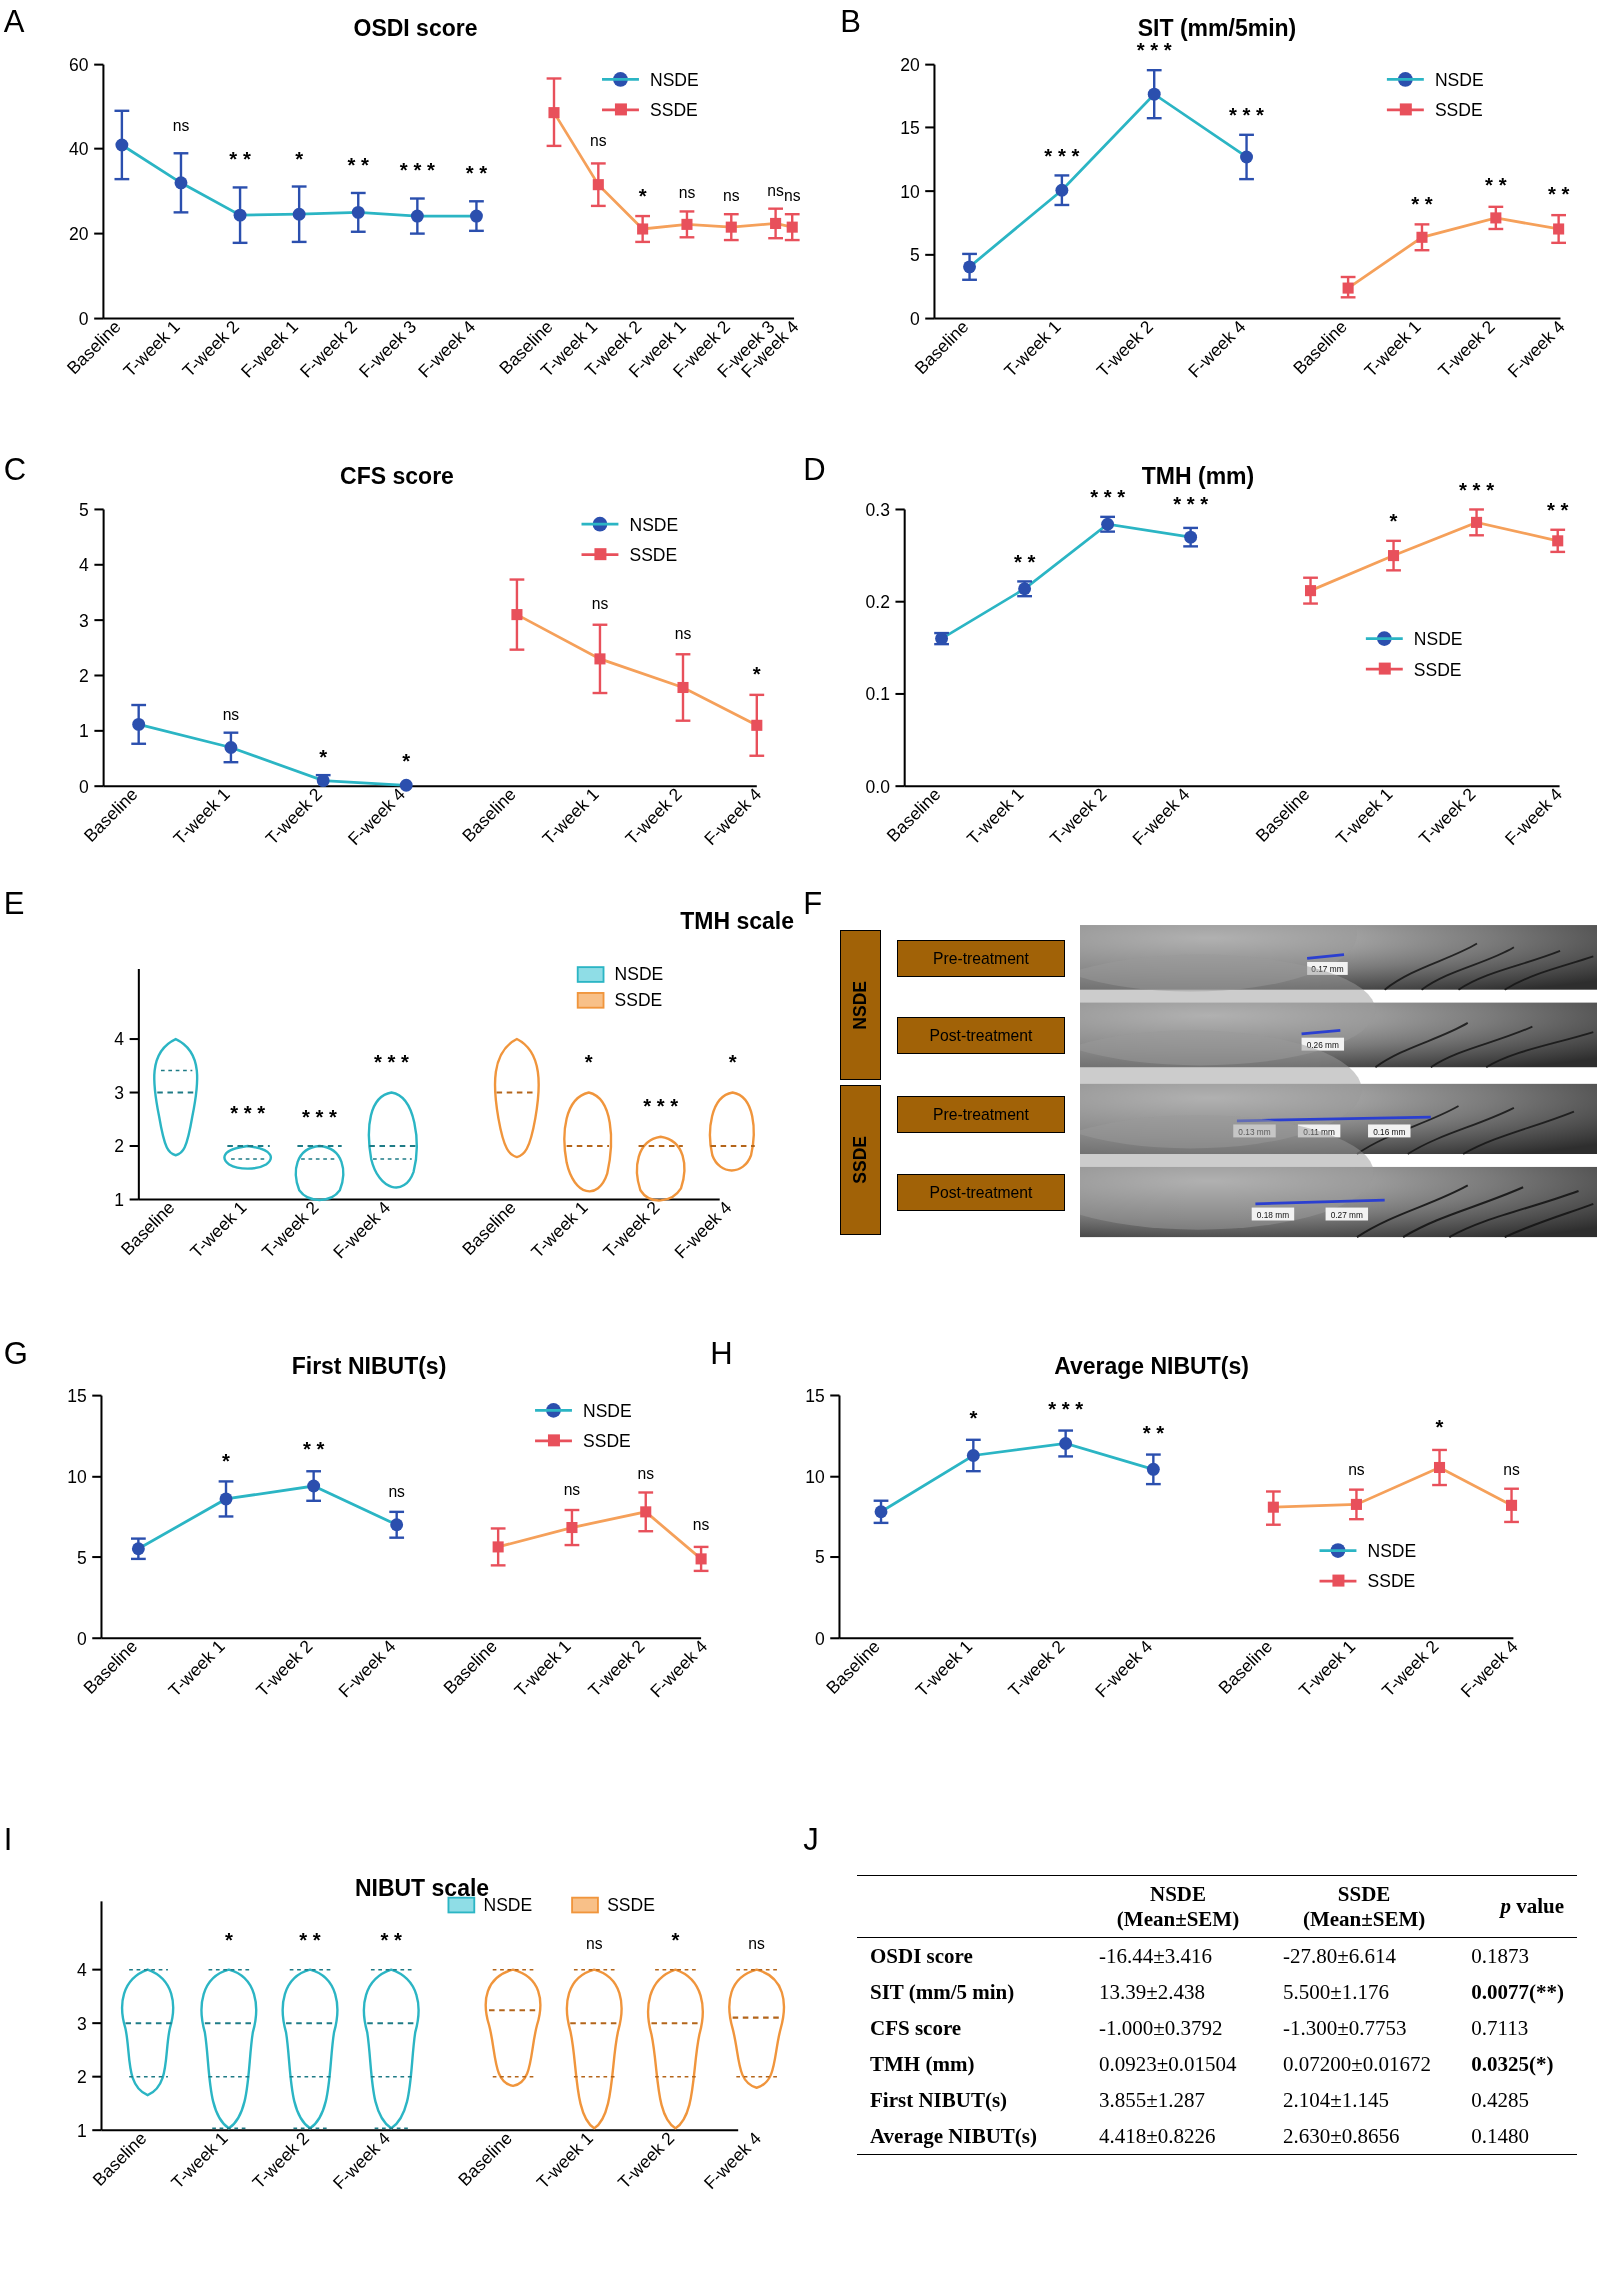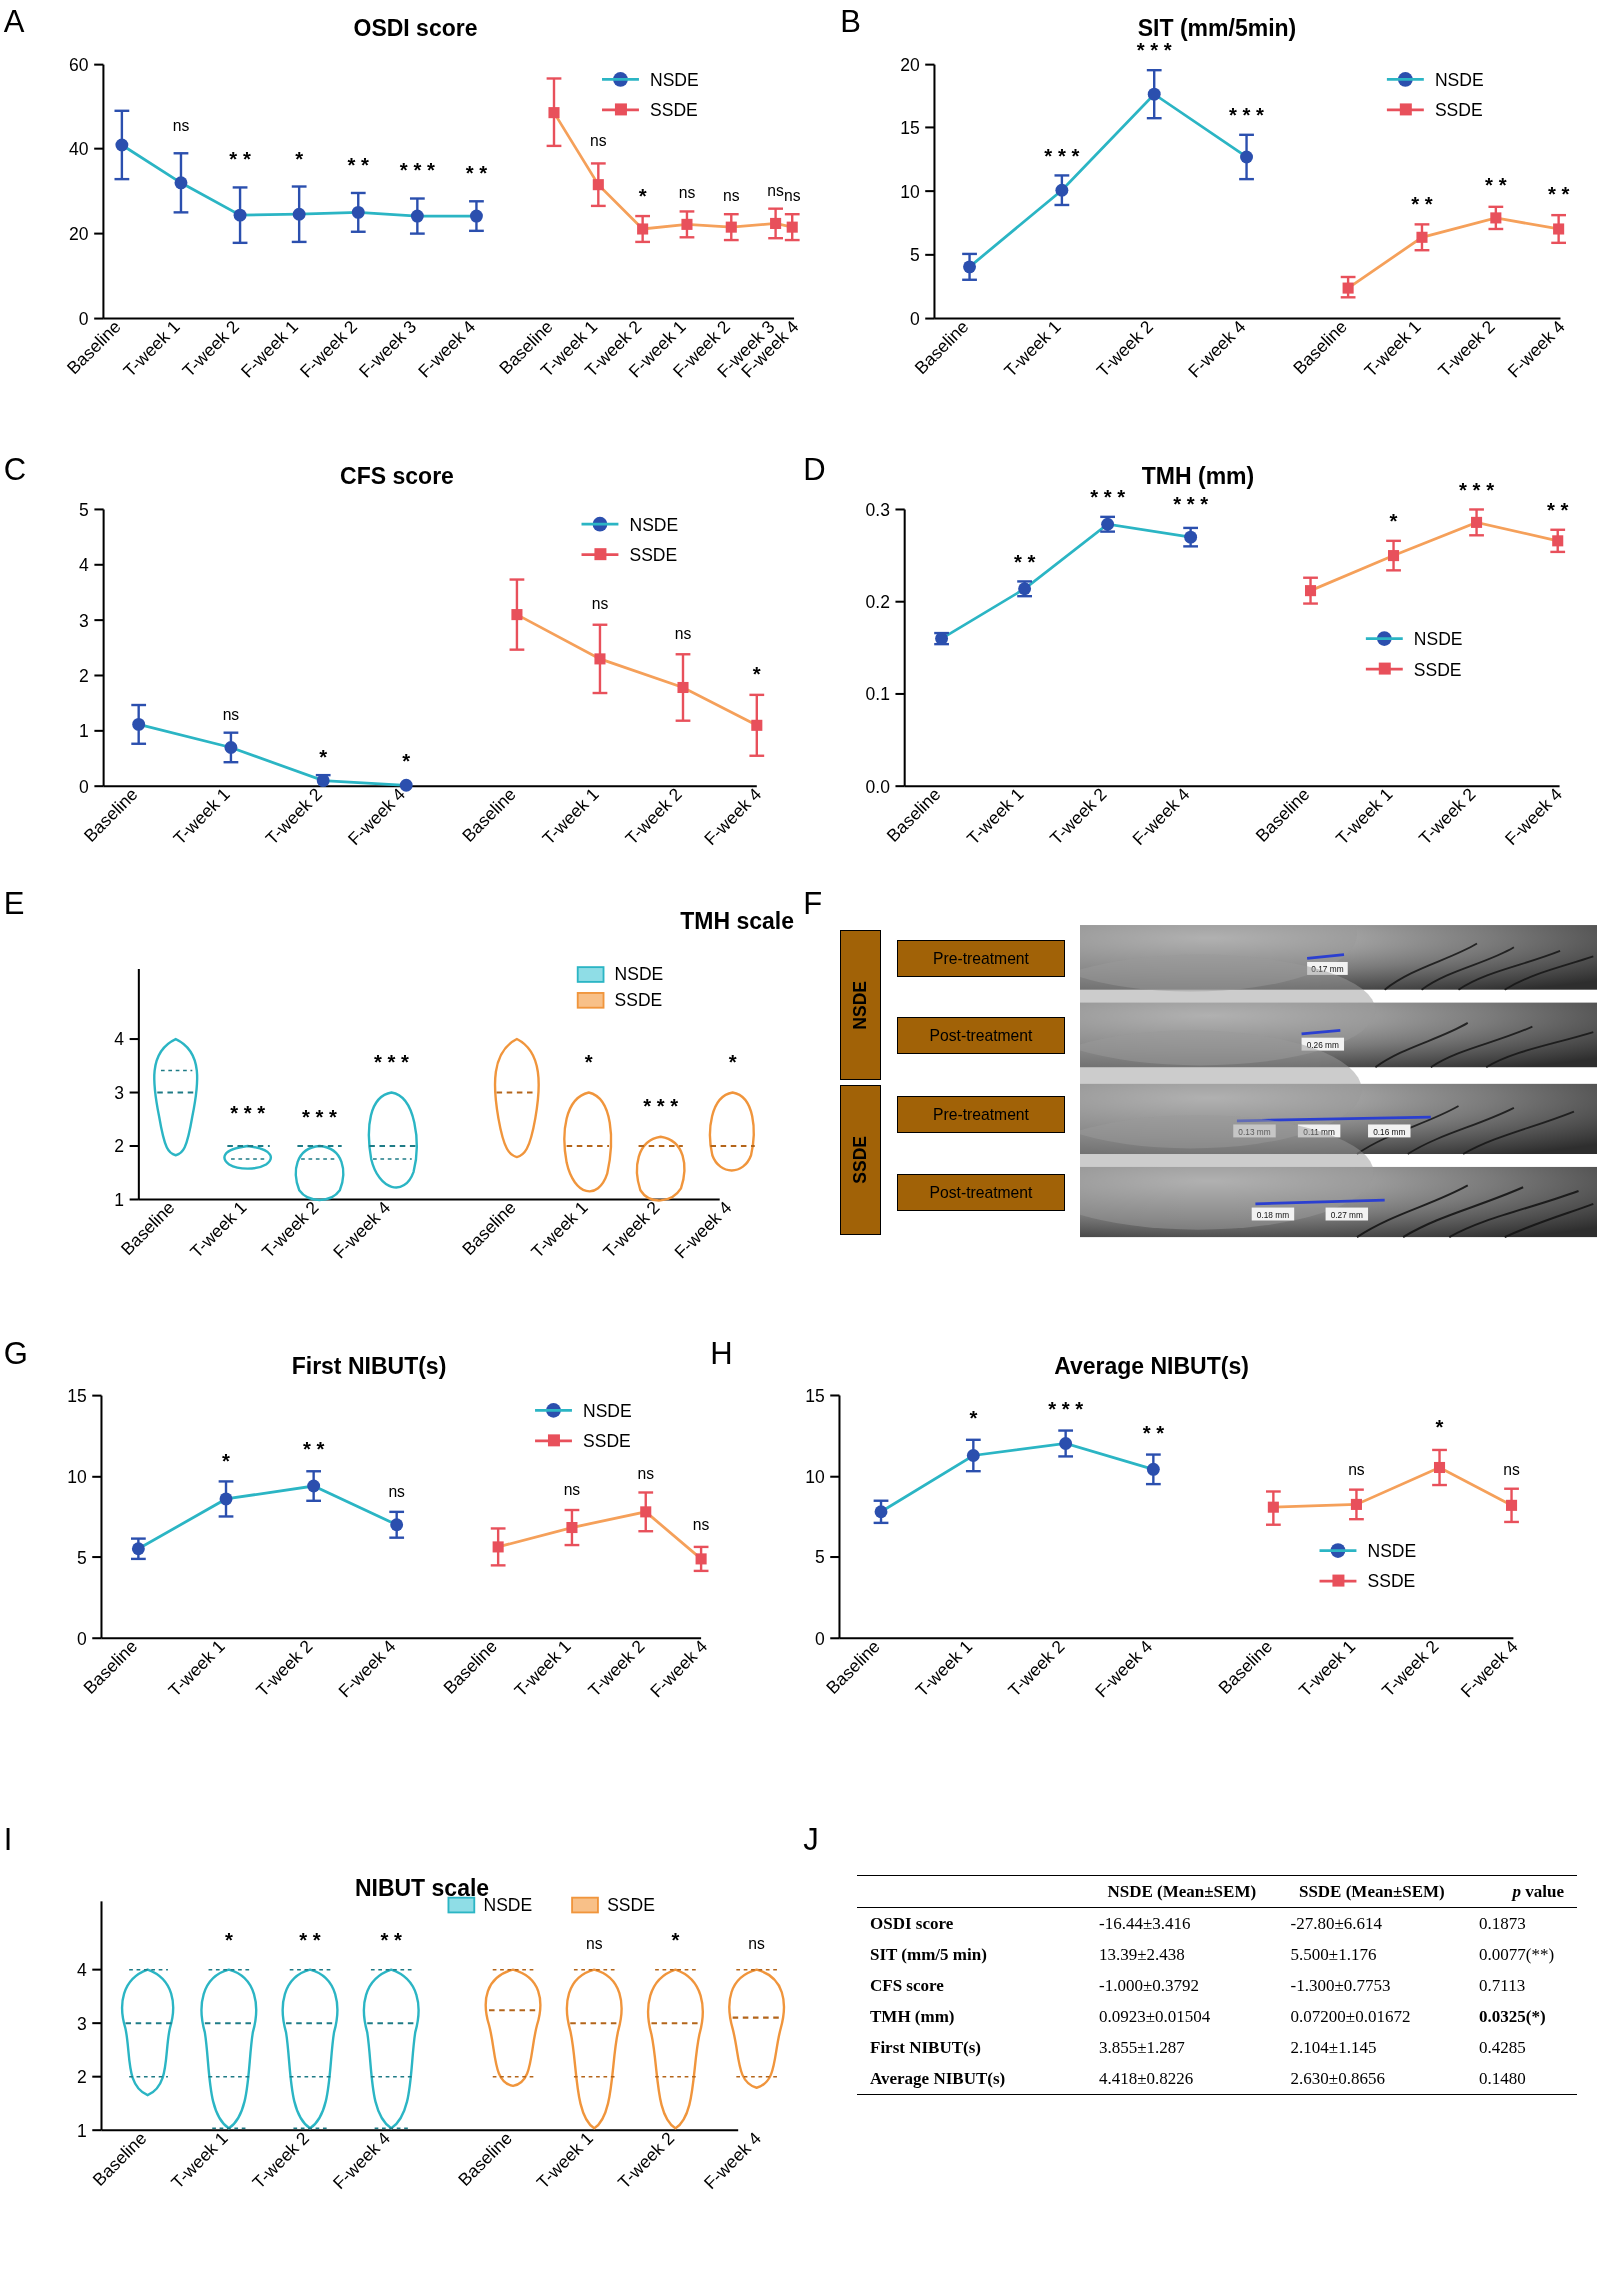--- a/index.html
+++ b/index.html
@@ -8,21 +8,21 @@
   .plabel{position:absolute;font-size:31px;font-weight:400;font-family:"Liberation Sans",sans-serif;}
   .ptitle{position:absolute;font-size:23px;font-weight:bold;text-align:center;width:100%;}
   svg{display:block;}
   .axis-line{stroke:#000;stroke-width:2.2;fill:none;}
   .tick{stroke:#000;stroke-width:2.2;}
   .ticklabel{font-size:19px;font-family:"Liberation Sans",sans-serif;fill:#000;}
   .xlabel{font-size:19px;font-family:"Liberation Sans",sans-serif;fill:#000;}
   .sig{font-size:22px;font-family:"Liberation Sans",sans-serif;fill:#000;font-weight:bold;}
   .ns{font-size:17px;font-family:"Liberation Sans",sans-serif;fill:#000;}
   .legtext{font-size:19px;font-family:"Liberation Sans",sans-serif;fill:#000;}
-  table.jtab{border-collapse:collapse;font-family:"Liberation Serif",serif;font-size:17px;}
+  table.jtab{border-collapse:collapse;font-family:"Liberation Serif",serif;font-size:21px;}
   table.jtab td,table.jtab th{padding:5.5px 13px;text-align:left;}
   .imgbox{border:1.8px solid #000;background:#a16207;}
   .ftbl{font-family:"Liberation Sans",sans-serif;font-size:15.7px;}
 </style>
 </head>
 <body>
 
 <div class="panel" style="left:0;top:0;width:831px;height:554px;">
   <div class="plabel" style="left:3.7px;top:3.7px;">A</div>
   <div class="ptitle" style="left:0;top:14.8px;">OSDI score</div>
@@ -865,21 +865,21 @@
         <tr style="border-top:1.5px solid #000;">
           <td style="font-weight:bold;">OSDI score</td>
           <td>-16.44±3.416</td>
           <td>-27.80±6.614</td>
           <td>0.1873</td>
         </tr>
         <tr>
           <td style="font-weight:bold;">SIT (mm/5 min)</td>
           <td>13.39±2.438</td>
           <td>5.500±1.176</td>
-          <td style="font-weight:normal;margin-top:24px;">0.0077(**)</td>
+          <td style="font-weight:bold;margin-top:24px;">0.0077(**)</td>
         </tr>
         <tr>
           <td style="font-weight:bold;">CFS score</td>
           <td>-1.000±0.3792</td>
           <td>-1.300±0.7753</td>
           <td>0.7113</td>
         </tr>
         <tr>
           <td style="font-weight:bold;">TMH (mm)</td>
           <td>0.0923±0.01504</td>

